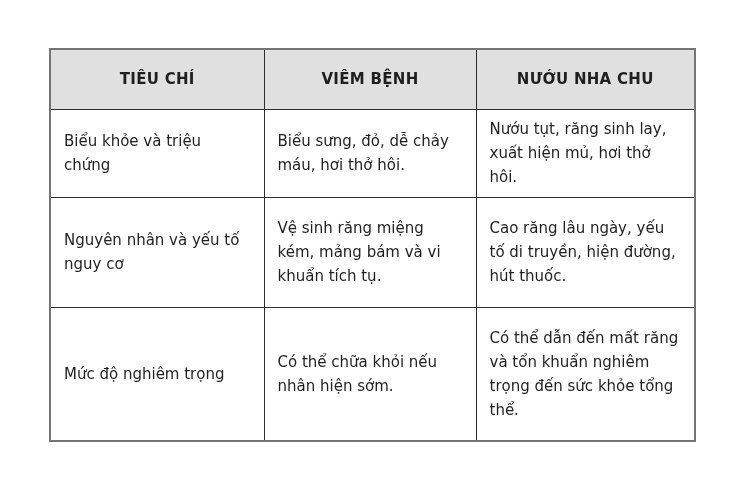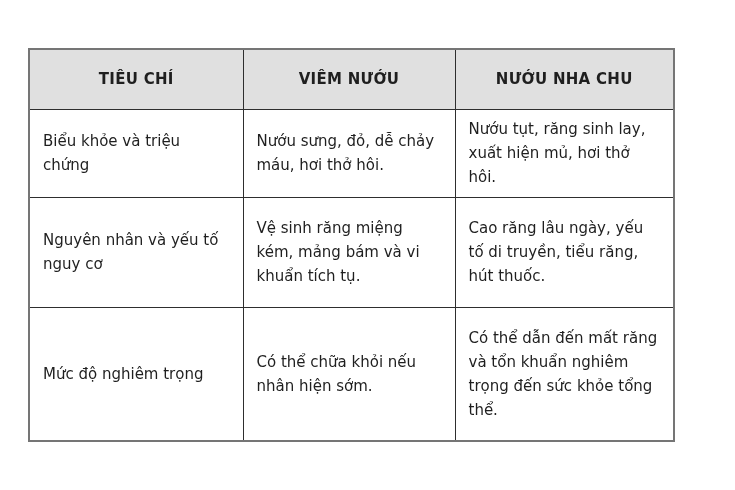--- a/index.html
+++ b/index.html
@@ -5,21 +5,21 @@
   html, body {
     margin: 0;
     padding: 0;
     background: #ffffff;
     width: 735px;
     height: 490px;
     font-family: "DejaVu Sans", "Liberation Sans", sans-serif;
   }
   .table-wrap {
     position: absolute;
-    left: 28px;
+    left: 49px;
     top: 48px;
   }
   table.comparison {
     border-collapse: collapse;
     table-layout: fixed;
     width: 645px;
     border: 2px solid #757575;
     color: #1f1f1f;
   }
   col.c1 { width: 214px; }
@@ -52,34 +52,34 @@
 <div class="table-wrap">
   <table class="comparison">
     <colgroup>
       <col class="c1">
         <col class="c2">
         <col class="c3">
     </colgroup>
     <thead>
       <tr>
         <th>TIÊU CHÍ</th>
-        <th>VIÊM NƯỚU</th>
+        <th>VIÊM BỆNH</th>
         <th>NƯỚU NHA CHU</th>
       </tr>
     </thead>
     <tbody>
       <tr class="r0">
         <td>Biểu khỏe và triệu chứng</td>
-        <td>Nướu sưng, đỏ, dễ chảy máu, hơi thở hôi.</td>
+        <td>Biểu sưng, đỏ, dễ chảy máu, hơi thở hôi.</td>
         <td>Nướu tụt, răng sinh lay, xuất hiện mủ, hơi thở hôi.</td>
       </tr>
       <tr class="r1">
         <td>Nguyên nhân và yếu tố nguy cơ</td>
         <td>Vệ sinh răng miệng kém, mảng bám và vi khuẩn tích tụ.</td>
-        <td>Cao răng lâu ngày, yếu tố di truyền, tiểu răng, hút thuốc.</td>
+        <td>Cao răng lâu ngày, yếu tố di truyền, hiện đường, hút thuốc.</td>
       </tr>
       <tr class="r2">
         <td>Mức độ nghiêm trọng</td>
         <td>Có thể chữa khỏi nếu nhân hiện sớm.</td>
         <td>Có thể dẫn đến mất răng và tổn khuẩn nghiêm trọng đến sức khỏe tổng thể.</td>
       </tr>
     </tbody>
   </table>
 </div>
 

